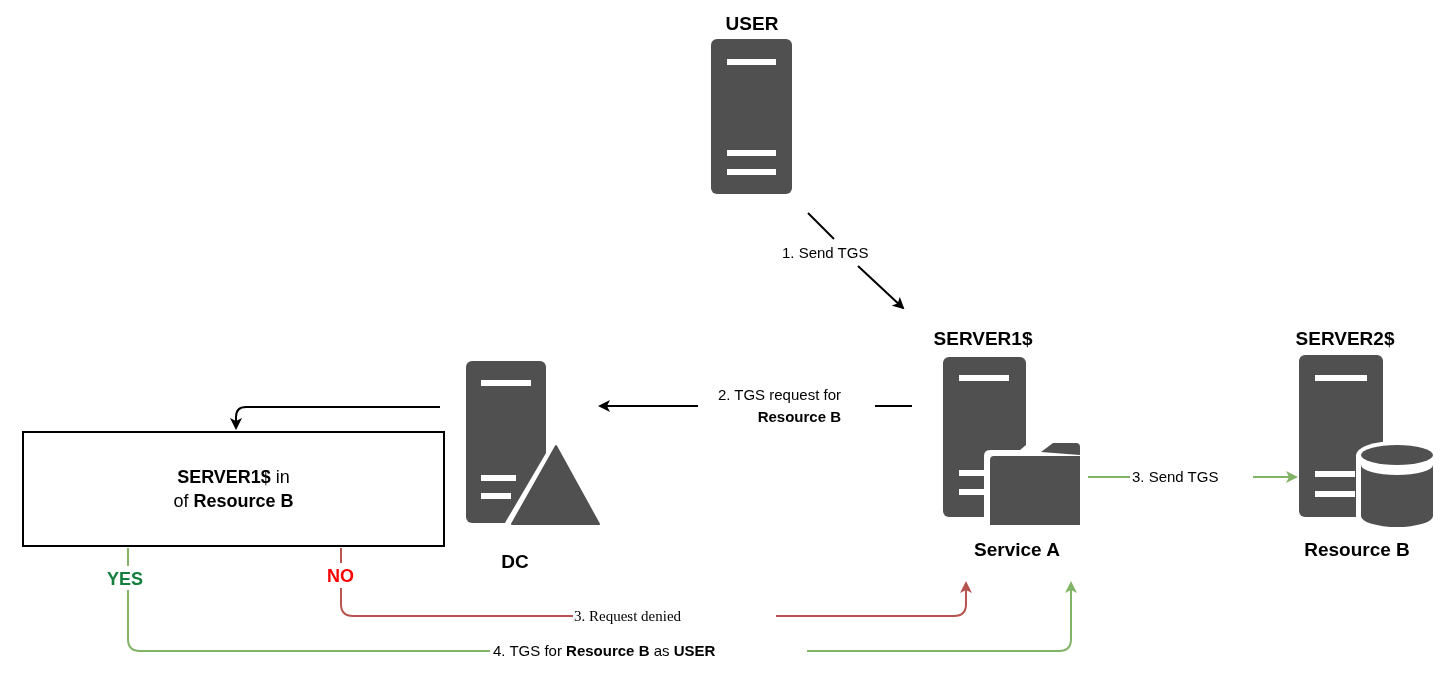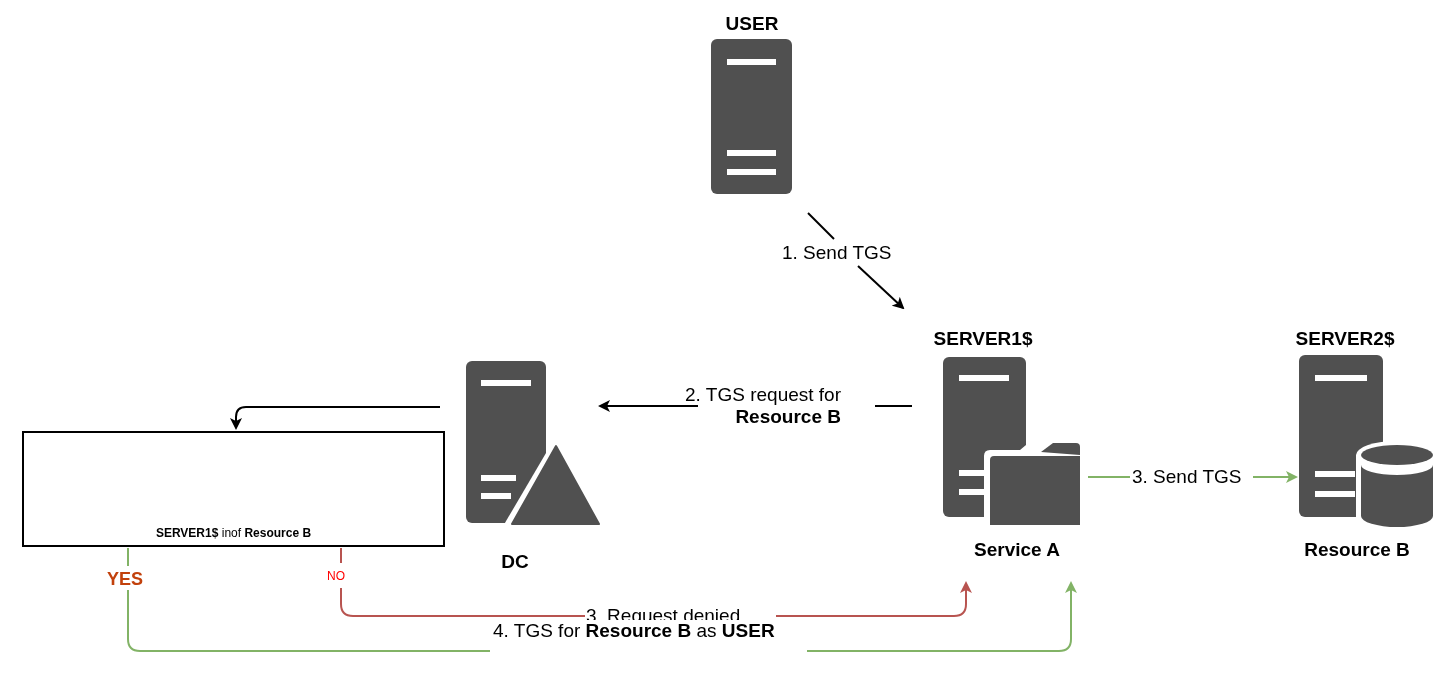--- a/index.html
+++ b/index.html
@@ -1,30 +1,30 @@
 <!DOCTYPE html>
 <html><head>
 <meta charset="utf-8">
 <style>
   html, body { margin: 0; padding: 0; background: #ffffff; }
   body { width: 1456px; height: 675px; position: relative; overflow: hidden;
          font-family: "Liberation Sans", sans-serif; color: #000; }
   svg#canvas { position: absolute; left: 0; top: 0; }
-  .lbl { position: absolute; white-space: nowrap; font-size: 19px; line-height: 22px; }
+  .lbl { position: absolute; white-space: nowrap; font-size: 15px; line-height: 22px; }
   .bold { font-weight: bold; }
   .title { font-weight: bold; font-size: 19px; text-align: center; transform: translateX(-50%); }
   .edge-lbl { background: #fff; padding: 0 1px; }
   .decision {
     position: absolute; left: 22px; top: 431px; width: 423px; height: 116px;
     border: 2px solid #000; background: #fff; box-sizing: border-box;
-    display: flex; align-items: flex-end; justify-content: center;
-    font-size: 12px; line-height: 24px; text-align: center;
+    display: flex; flex-direction: column; align-items: center; justify-content: center;
+    font-size: 18px; line-height: 24px; text-align: center;
   }
-  .yes { color: #c2410c; font-weight: bold; font-size: 18px; }
-  .no  { color: #ff0000; font-weight: normal; font-size: 12px; }
+  .yes { color: #15803d; font-weight: bold; font-size: 18px; }
+  .no  { color: #ff0000; font-weight: bold; font-size: 18px; }
 </style>
 </head>
 <body>
 
 <svg id="canvas" width="1456" height="675" viewBox="0 0 1456 675">
   <defs>
     <marker id="arrBlack" markerWidth="12" markerHeight="12" refX="10" refY="6" orient="auto" markerUnits="userSpaceOnUse">
       <path d="M0,0 L12,6 L0,12 L3,6 Z" fill="#000"></path>
     </marker>
     <marker id="arrGreen" markerWidth="12" markerHeight="12" refX="10" refY="6" orient="auto" markerUnits="userSpaceOnUse">
@@ -124,17 +124,17 @@
 <div class="lbl" style="left:665px; top:384px; text-align:right; width:176px;">
   <div>2. TGS request for</div>
   <div class="bold">Resource B</div>
 </div>
 
 <div class="lbl edge-lbl" style="left:1131px; top:466px;">3. Send TGS</div>
 
 <div class="lbl yes" style="left:107px; top:568px;">YES</div>
 <div class="lbl no" style="left:327px; top:565px;">NO</div>
 
-<div class="lbl edge-lbl" style="left:585px; top:605px;">3. Request denied</div>
+<div class="lbl edge-lbl" style="left:573px; top:605px;font-family:Liberation Serif, serif;">3. Request denied</div>
 
-<div class="lbl edge-lbl" style="left:492px; top:620px;">
+<div class="lbl edge-lbl" style="left:492px; top:640px;">
   <span>4. TGS for </span><span class="bold">Resource B</span><span> as </span><span class="bold">USER</span>
 </div>
 
 </body></html>

